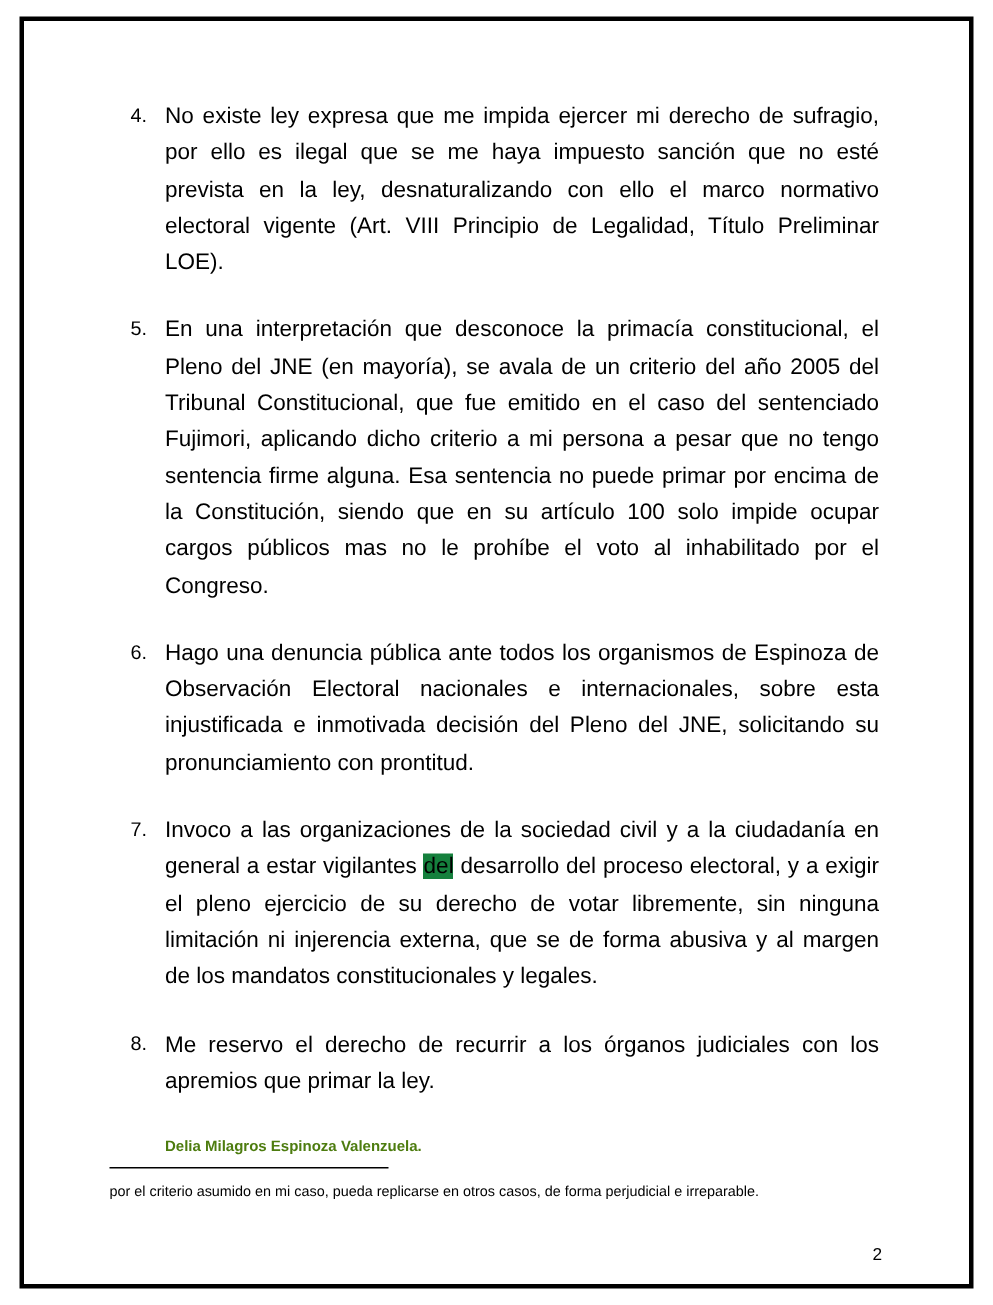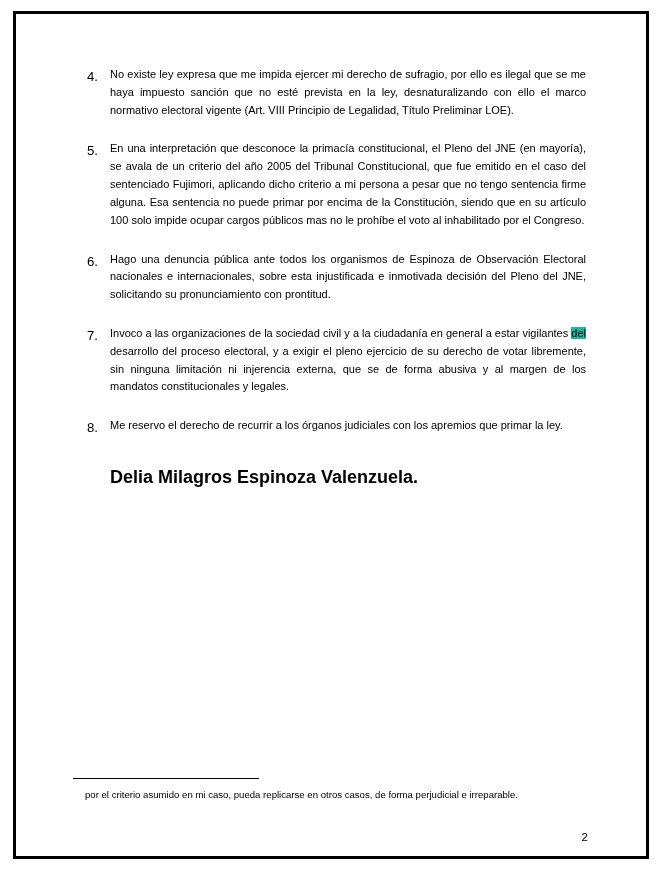--- a/index.html
+++ b/index.html
@@ -41,30 +41,30 @@
     width: 25px;
     flex: 0 0 25px;
     text-align: right;
     font-size: 13.2px;
     color: #000000;
     line-height: 1.62;
   }
   .item-body {
     flex: 1 1 auto;
     padding-left: 12px;
-    font-size: 11px;
+    font-size: 15px;
     line-height: 1.62;
     color: #000000;
     text-align: justify;
     text-justify: inter-word;
   }
   .signature {
-    font-size: 18px;
+    font-size: 10px;
     font-weight: bold;
-    color: #000000;
+    color: #4d7c0f;
     margin-left: 37px;
     margin-top: 24px;
     margin-bottom: 20px;
     line-height: 1.6;
   }
   .place-date {
     font-size: 13.2px;
     color: #000000;
     margin-left: 37px;
     line-height: 1.6;
@@ -72,37 +72,37 @@
   .footnote-rule {
     position: absolute;
     left: 57px;
     top: 764px;
     width: 186px;
     height: 1px;
     background: #000000;
   }
   .footnote {
     position: absolute;
-    left: 69px;
+    left: 57px;
     top: 775px;
     width: 519px;
     font-size: 9.6px;
     line-height: 1.35;
     color: #000000;
     text-align: justify;
   }
   .page-number {
     position: absolute;
     right: 58px;
     top: 817px;
     font-size: 11.5px;
     color: #000000;
   }
   .sel {
-    background: #14b8a6;
+    background: #15803d;
   }
 </style>
 </head>
 <body>
 
 <div class="page-frame">
   <div class="page-inner">
 
     <div class="item">
       <div class="item-num">4.</div>

